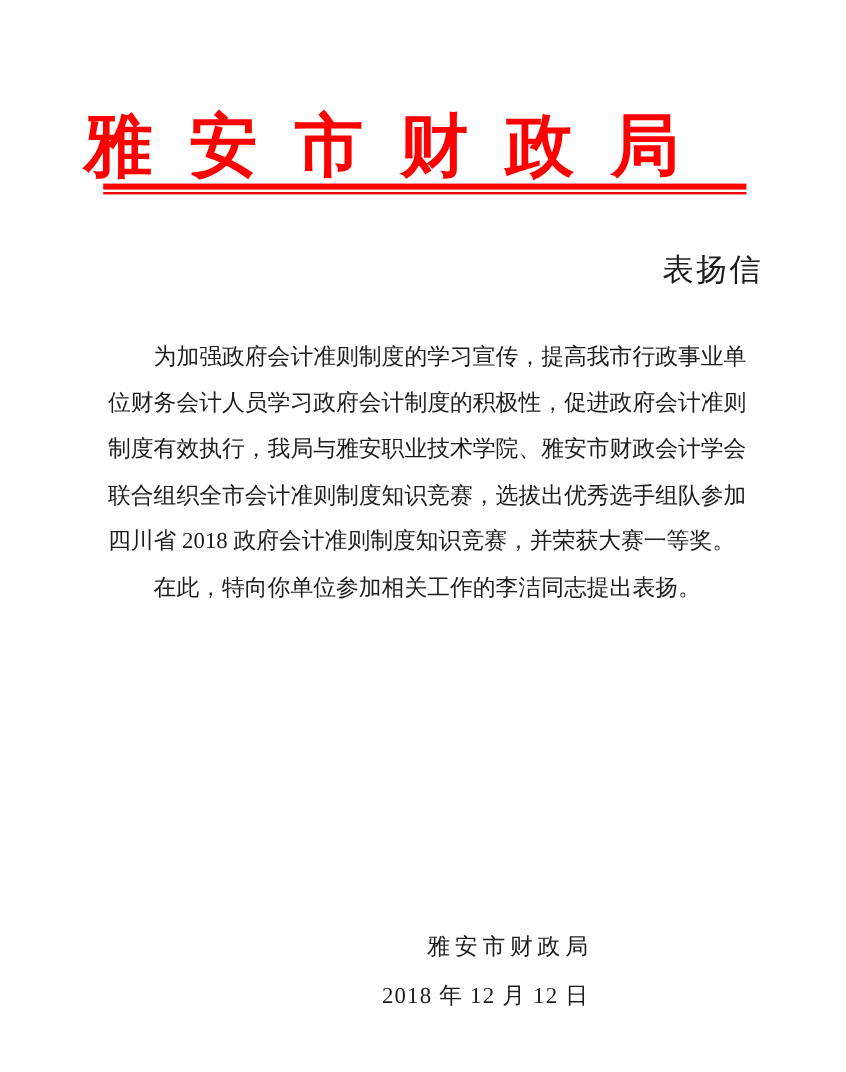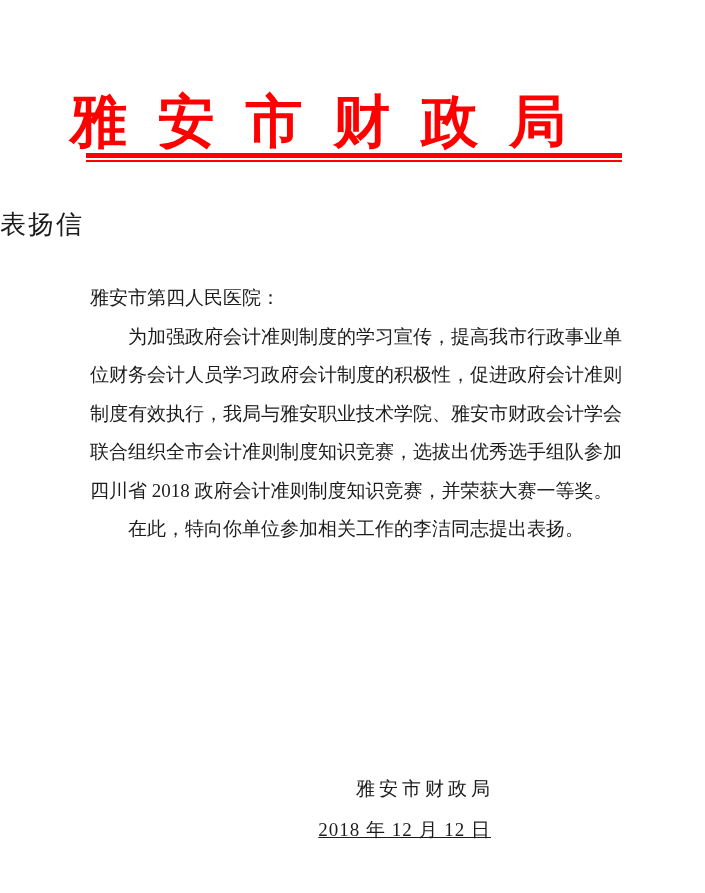--- a/index.html
+++ b/index.html
@@ -49,21 +49,21 @@
     background: #fe0000;
     margin-top: 2px;
   }
   
   .doc-title {
     position: absolute;
     top: 207px;
     left: 0;
     width: 100%;
     margin: 0;
-    text-align: left;
+    text-align: right;
     font-size: 26px;
     font-weight: normal;
     letter-spacing: 2px;
     color: #1c1c1c;
   }
   
   .body-text {
     position: absolute;
     top: 279px;
     left: 90px;
@@ -90,39 +90,37 @@
     white-space: nowrap;
   }
   .sign-date {
     position: absolute;
     top: 817px;
     right: 145px;
     font-size: 19px;
     letter-spacing: 1px;
     color: #1c1c1c;
     white-space: nowrap;
-    text-decoration: underline;
   }
 </style>
 </head>
 <body>
 
 <div class="page">
 
   <div class="letterhead">雅安市财政局</div>
 
   <div class="rule">
     <div class="rule-thick"></div>
     <div class="rule-thin"></div>
   </div>
 
   <h1 class="doc-title">表扬信</h1>
 
   <div class="body-text">
-    <p class="recipient">雅安市第四人民医院：</p>
     <p class="para">为加强政府会计准则制度的学习宣传，提高我市行政事业单位财务会计人员学习政府会计制度的积极性，促进政府会计准则制度有效执行，我局与雅安职业技术学院、雅安市财政会计学会联合组织全市会计准则制度知识竞赛，选拔出优秀选手组队参加四川省 2018 政府会计准则制度知识竞赛，并荣获大赛一等奖。</p>
     <p class="para">在此，特向你单位参加相关工作的李洁同志提出表扬。</p>
   </div>
 
   <div class="signature">雅安市财政局</div>
 
   <div class="sign-date">2018 年 12 月 12 日</div>
 
 </div>
 

